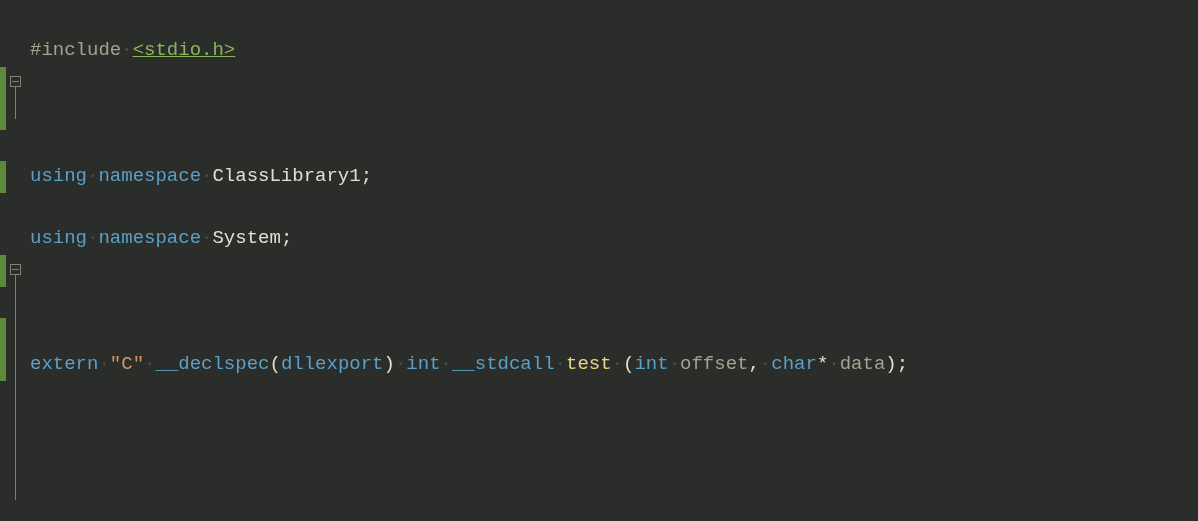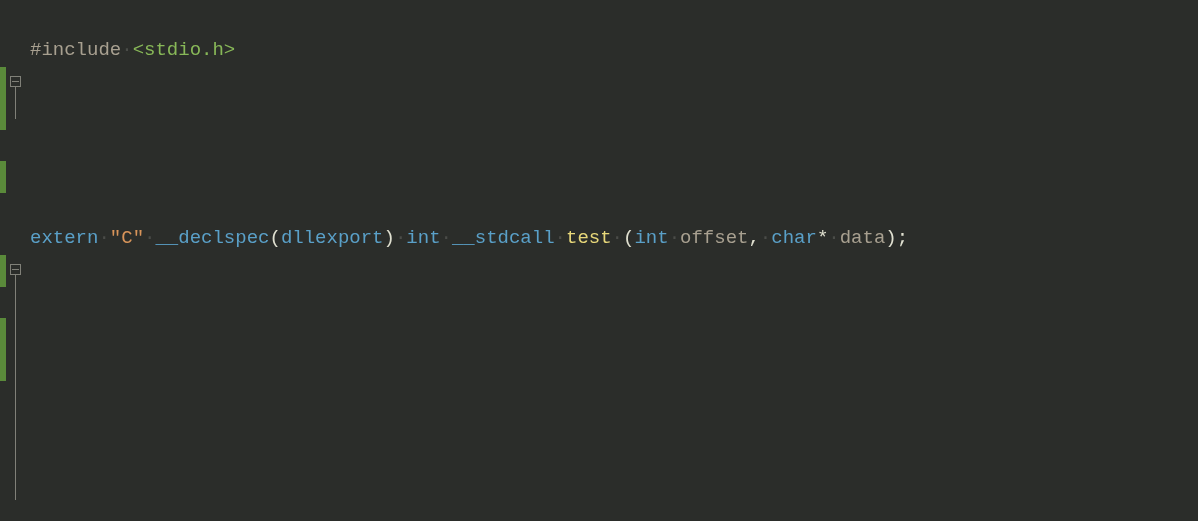--- a/index.html
+++ b/index.html
@@ -54,21 +54,21 @@
     left: 30px;
     top: 4px;
     white-space: pre;
   }
   .ln { display: block; height: 31.35px; }
   .dot { color: #4a4c48; }
   .kw { color: #5aa0c8; }
   .ty { color: #5aa0c8; margin-top: 17px; }
   .pp { color: #a8a090; margin-top: 12px; }
   .str { color: #d8945a; }
-  .inc { color: #88b858; }
+  .inc { color: #88b858; text-decoration: underline; }
   .pn { color: #e0e0d0; }
   .fn { color: #e8d87a; }
   .id { color: #e0e0d0; }
   .op { color: #e0e0d0; }
 </style>
 </head>
 <body>
 
 <div class="gutter">
   <div class="fold" style="top:76px;"></div>
@@ -77,20 +77,22 @@
   <div class="modbar" style="top:161px; height:32px;"></div>
   <div class="modbar" style="top:255px; height:32px;"></div>
   <div class="modbar" style="top:318px; height:63px;"></div>
   <div class="foldline" style="top:87px; height:32px;"></div>
   <div class="foldline" style="top:275px; height:225px;"></div>
 </div>
 
 <div class="code">
 <span class="ln"><span class="pp">#include</span><span class="dot">·</span><span class="inc">&lt;stdio.h&gt;</span></span>
 <span class="ln"> </span>
+<span class="ln"><span class="kw">using</span><span class="dot">·</span><span class="kw">namespace</span><span class="dot">·</span><span class="id">ClassLibrary1</span><span class="pn">;</span></span>
+<span class="ln"><span class="kw">using</span><span class="dot">·</span><span class="kw">namespace</span><span class="dot">·</span><span class="id">System</span><span class="pn">;</span></span>
 <span class="ln"> </span>
 <span class="ln"><span class="kw">extern</span><span class="dot">·</span><span class="str">"C"</span><span class="dot">·</span><span class="kw">__declspec</span><span class="pn">(</span><span class="kw">dllexport</span><span class="pn">)</span><span class="dot">·</span><span class="ty">int</span><span class="dot">·</span><span class="kw">__stdcall</span><span class="dot">·</span><span class="fn">test</span><span class="dot">·</span><span class="pn">(</span><span class="ty">int</span><span class="dot">·</span><span class="pp">offset</span><span class="pn">,</span><span class="dot">·</span><span class="ty">char</span><span class="op">*</span><span class="dot">·</span><span class="pp">data</span><span class="pn">)</span><span class="pn">;</span></span>
 <span class="ln"> </span>
 <span class="ln"> </span>
 
 
 
 
 
 

